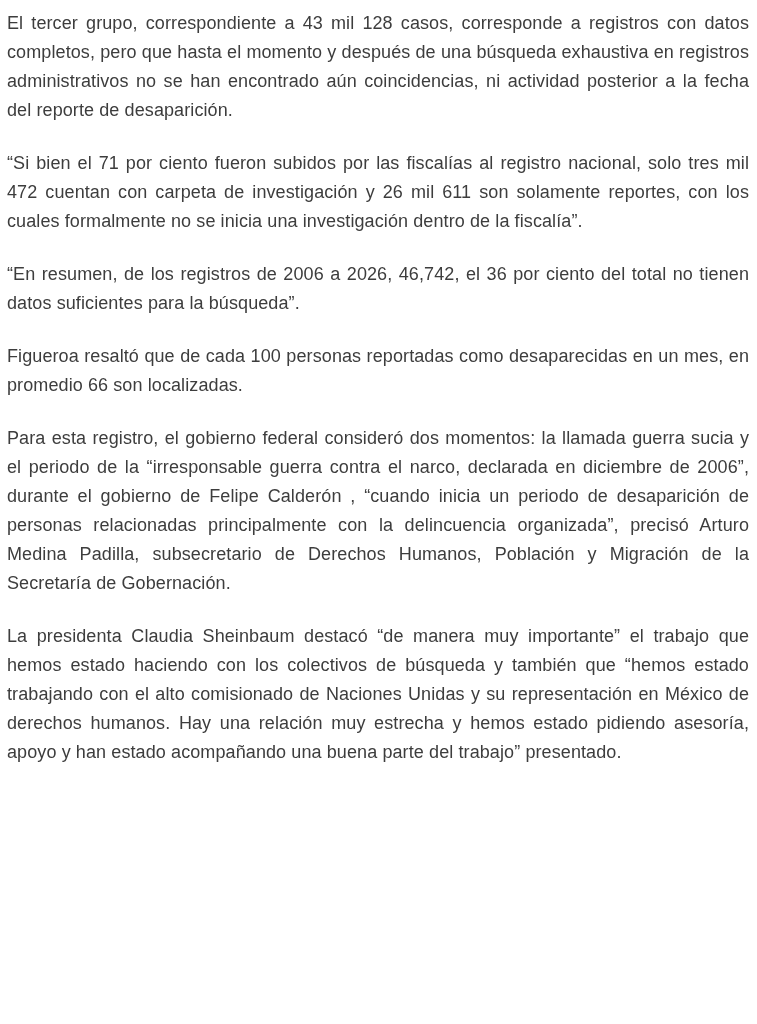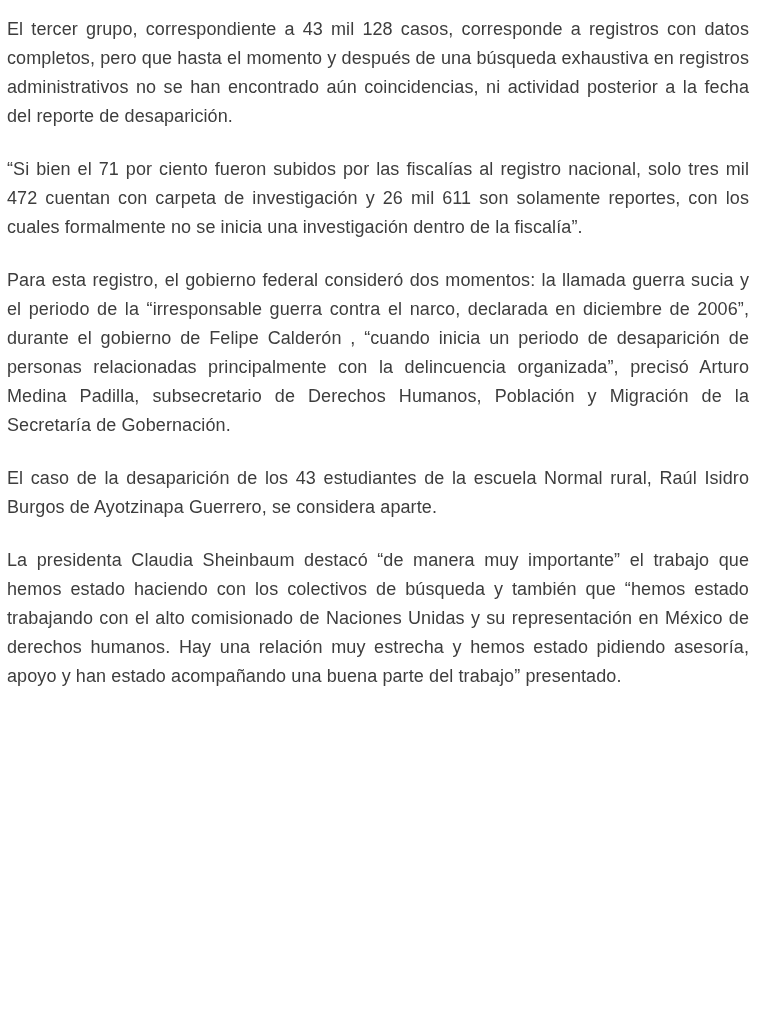--- a/index.html
+++ b/index.html
@@ -13,32 +13,33 @@
     overflow: hidden;
     box-sizing: border-box;
     font-family: "Liberation Sans", sans-serif;
   }
   main.article {
     box-sizing: border-box;
     width: 757px;
     padding: 5px 8px 0 7px;
   }
   p.para {
-    margin: 10px 0 24px 0;
+    margin: 4px 0 24px 0;
     font-size: 18px;
     line-height: 29px;
     font-weight: 400;
     color: #3d3d3d;
     text-align: justify;
     letter-spacing: 0.1px;
     -webkit-font-smoothing: antialiased;
   }
 </style>
 </head>
 <body>
 
 <main class="article">
   <p class="para">El tercer grupo, correspondiente a 43 mil 128 casos, corresponde a registros con datos completos, pero que hasta el momento y después de una búsqueda exhaustiva en registros administrativos no se han encontrado aún coincidencias, ni actividad posterior a la fecha del reporte de desaparición.</p>
   <p class="para">“Si bien el 71 por ciento fueron subidos por las fiscalías al registro nacional, solo tres mil 472 cuentan con carpeta de investigación y 26 mil 611 son solamente reportes, con los cuales formalmente no se inicia una investigación dentro de la fiscalía”.</p>
+  <p class="para">“En resumen, de los registros de 2006 a 2026, 46,742, el 36 por ciento del total no tienen datos suficientes para la búsqueda”.</p>
+  <p class="para">Figueroa resaltó que de cada 100 personas reportadas como desaparecidas en un mes, en promedio 66 son localizadas.</p>
   <p class="para">Para esta registro, el gobierno federal consideró dos momentos: la llamada guerra sucia y el periodo de la “irresponsable guerra contra el narco, declarada en diciembre de 2006”, durante el gobierno de Felipe Calderón , “cuando inicia un periodo de desaparición de personas relacionadas principalmente con la delincuencia organizada”, precisó Arturo Medina Padilla, subsecretario de Derechos Humanos, Población y Migración de la Secretaría de Gobernación.</p>
-  <p class="para">El caso de la desaparición de los 43 estudiantes de la escuela Normal rural, Raúl Isidro Burgos de Ayotzinapa Guerrero, se considera aparte.</p>
   <p class="para">La presidenta Claudia Sheinbaum destacó “de manera muy importante” el trabajo que hemos estado haciendo con los colectivos de búsqueda y también que “hemos estado trabajando con el alto comisionado de Naciones Unidas y su representación en México de derechos humanos. Hay una relación muy estrecha y hemos estado pidiendo asesoría, apoyo y han estado acompañando una buena parte del trabajo” presentado.</p>
 </main>
 
 </body></html>

